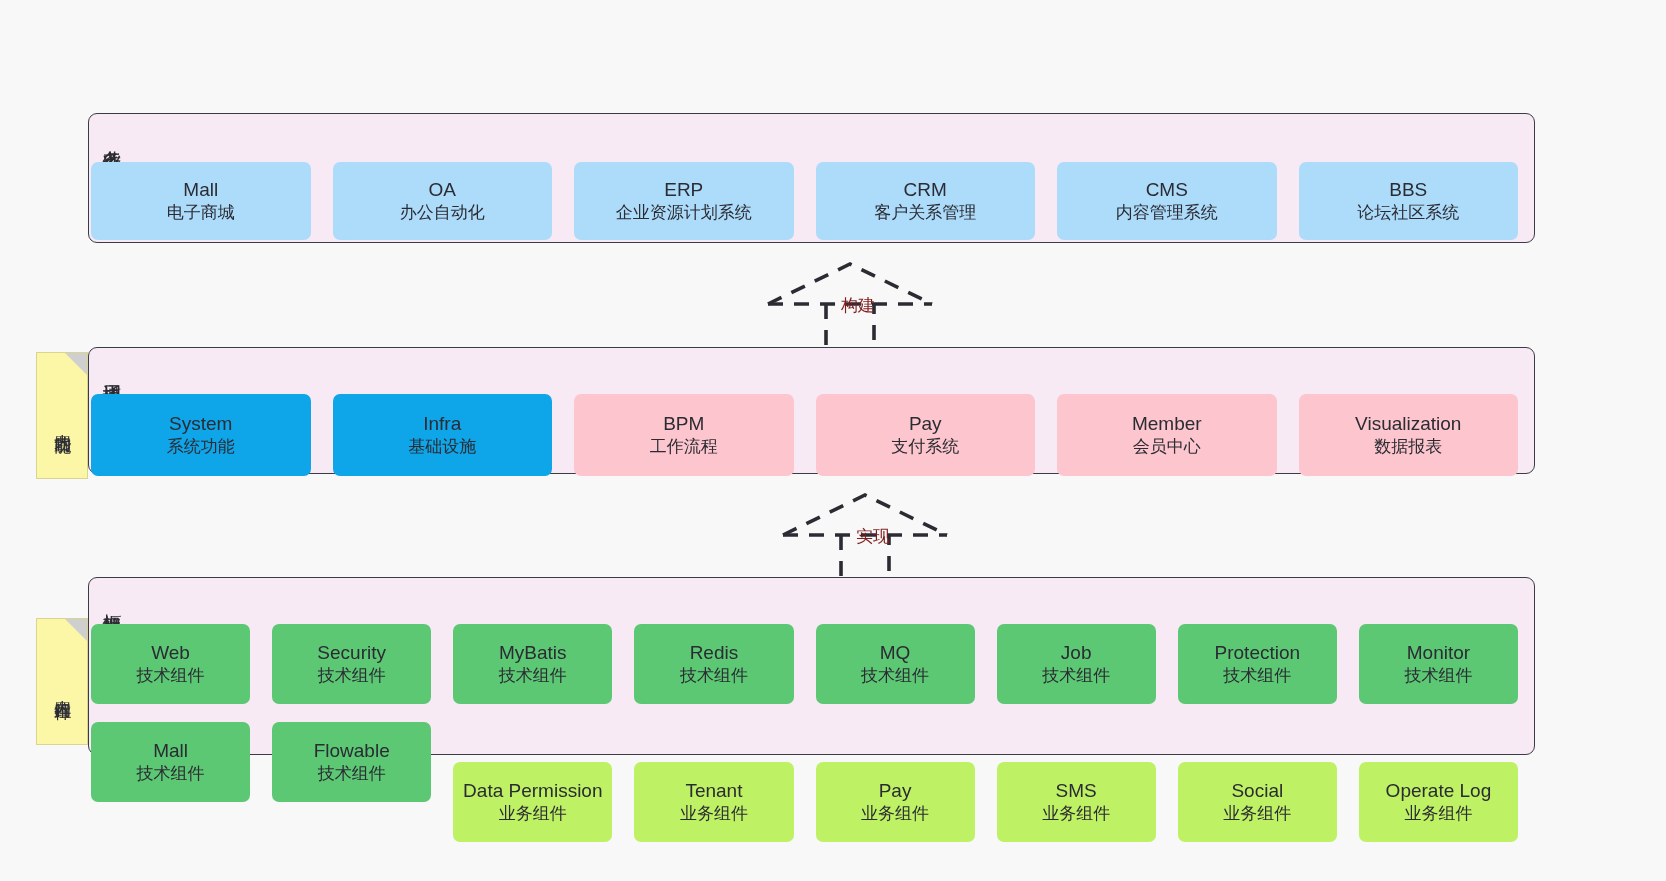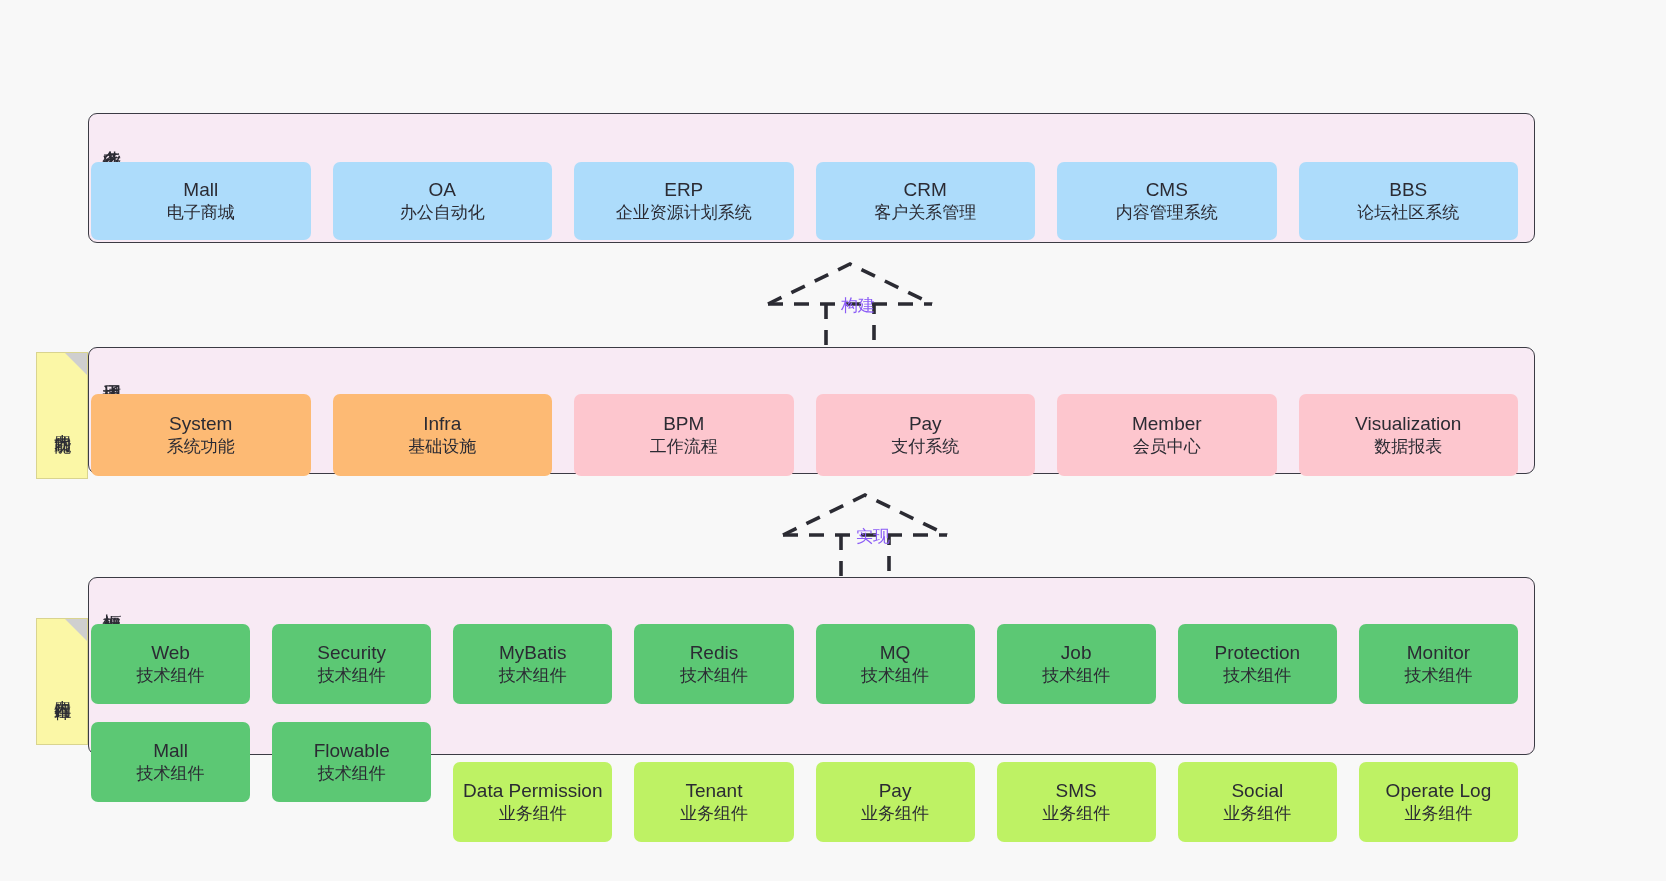--- a/index.html
+++ b/index.html
@@ -80,21 +80,21 @@
     box-sizing: border-box;
   }
   .node .n-title { font-size: 19px; }
   .node .n-sub   { font-size: 17px; }
 
   .h-biz  { height: 78px; }
   .h-mod  { height: 82px; }
   .h-comp { height: 80px; }
 
   .c-blue      { background: #addcfb; }
-  .c-red       { background: #fdba74; }
+  .c-red       { background: #0ea5e9; }
   .c-pink      { background: #fdc6ce; }
   .c-green     { background: #5cc874; }
   .c-lightgrn  { background: #bef264; margin-top: 40px; }
 
   
   .note {
     position: absolute;
     width: 52px;
     background: #fbf7a6;
     border: 1.2px solid #d9d48f;
@@ -126,21 +126,21 @@
     width: 190px;
     height: 96px;
   }
   .connector svg { display: block; }
   .connector .conn-label {
     position: absolute;
     left: 16px; right: 0;
     top: 36px;
     text-align: center;
     font-size: 17px;
-    color: #8b5cf6;
+    color: #7f1d1d;
     pointer-events: none;
   }
 </style>
 </head>
 <body>
 
 <div id="canvas">
 
   <div class="layer" id="layer-business" style="left:88px; top:113px; width:1447px; height:130px;">
     <div class="layer-caption">业务系统</div>

